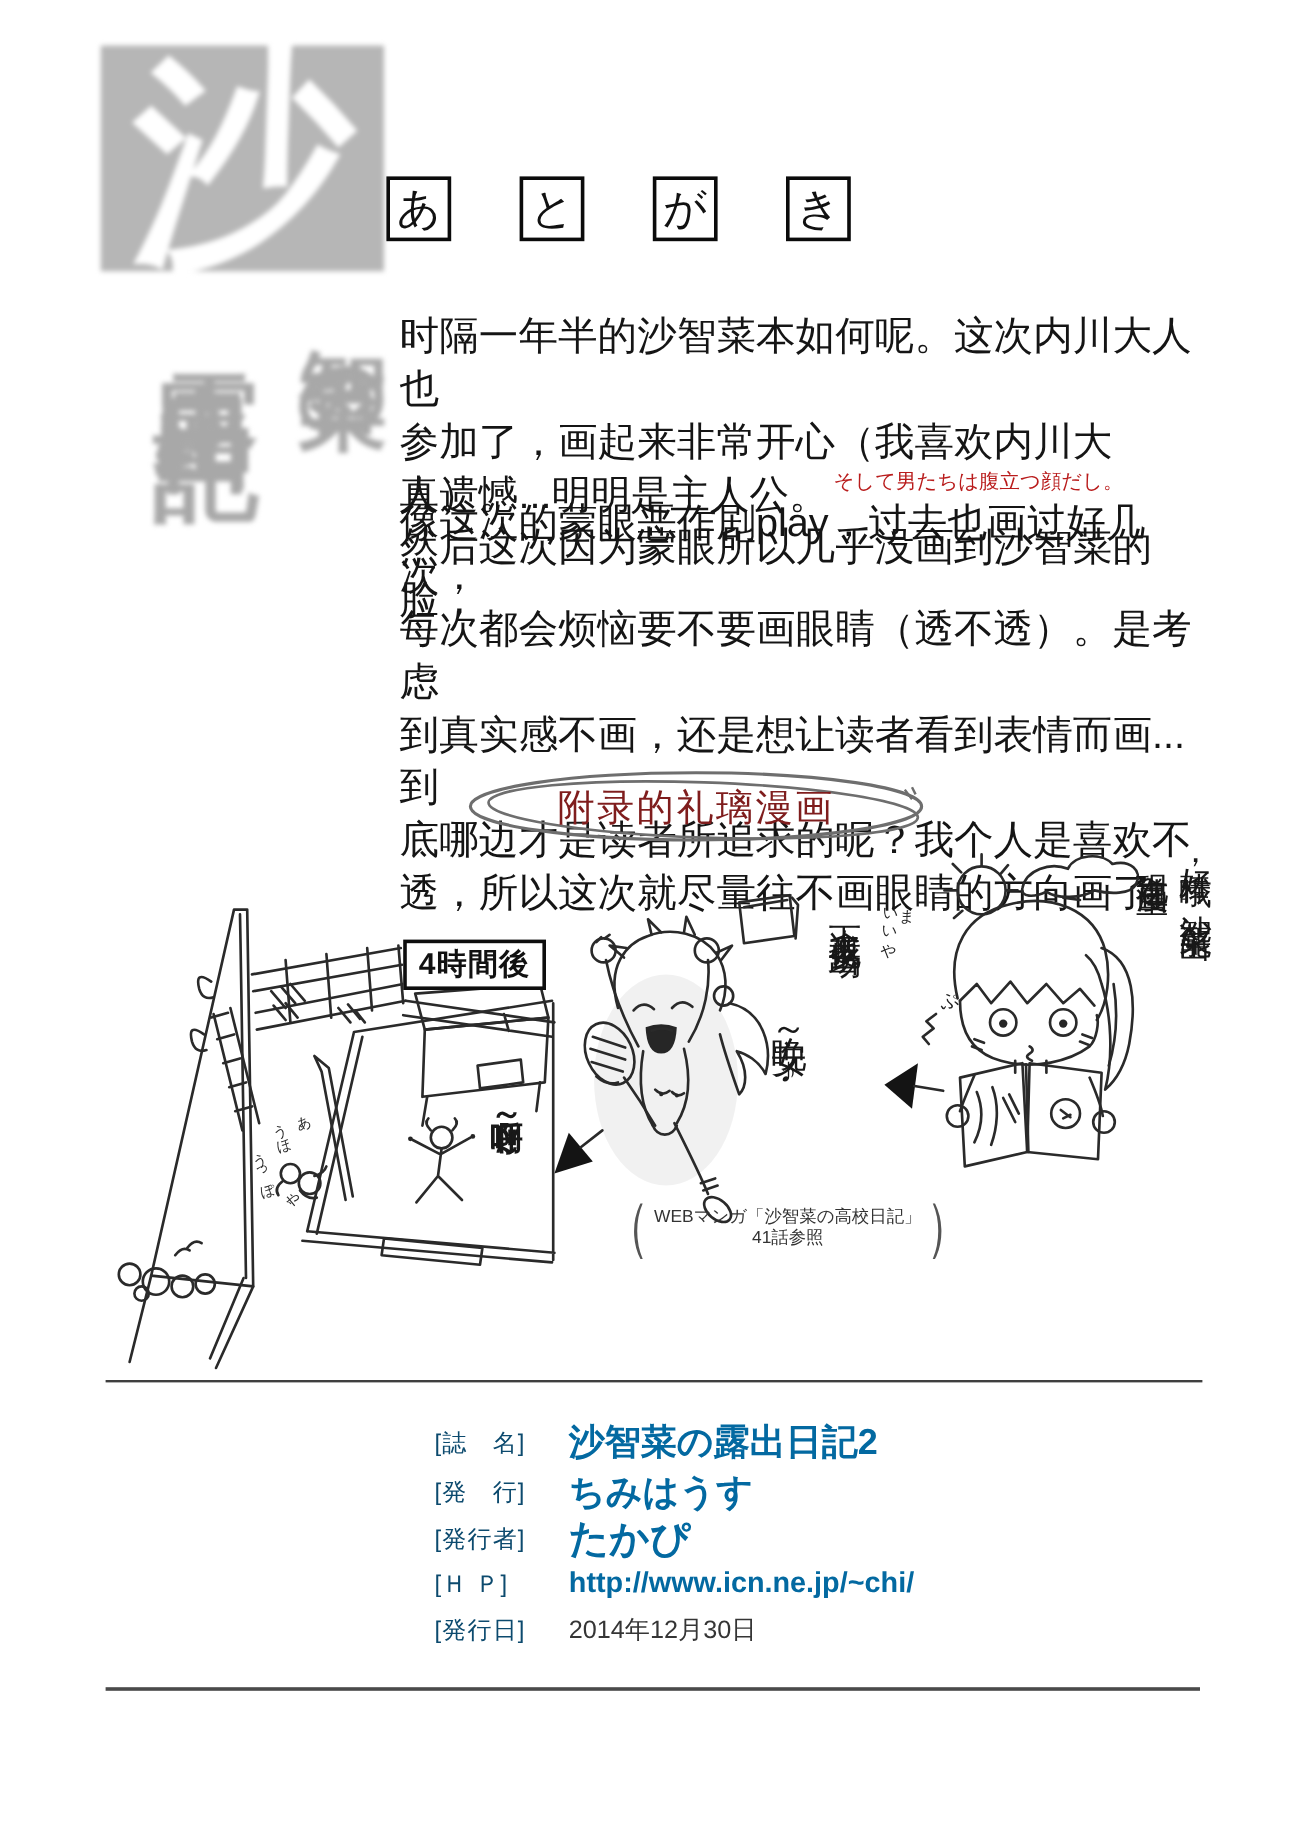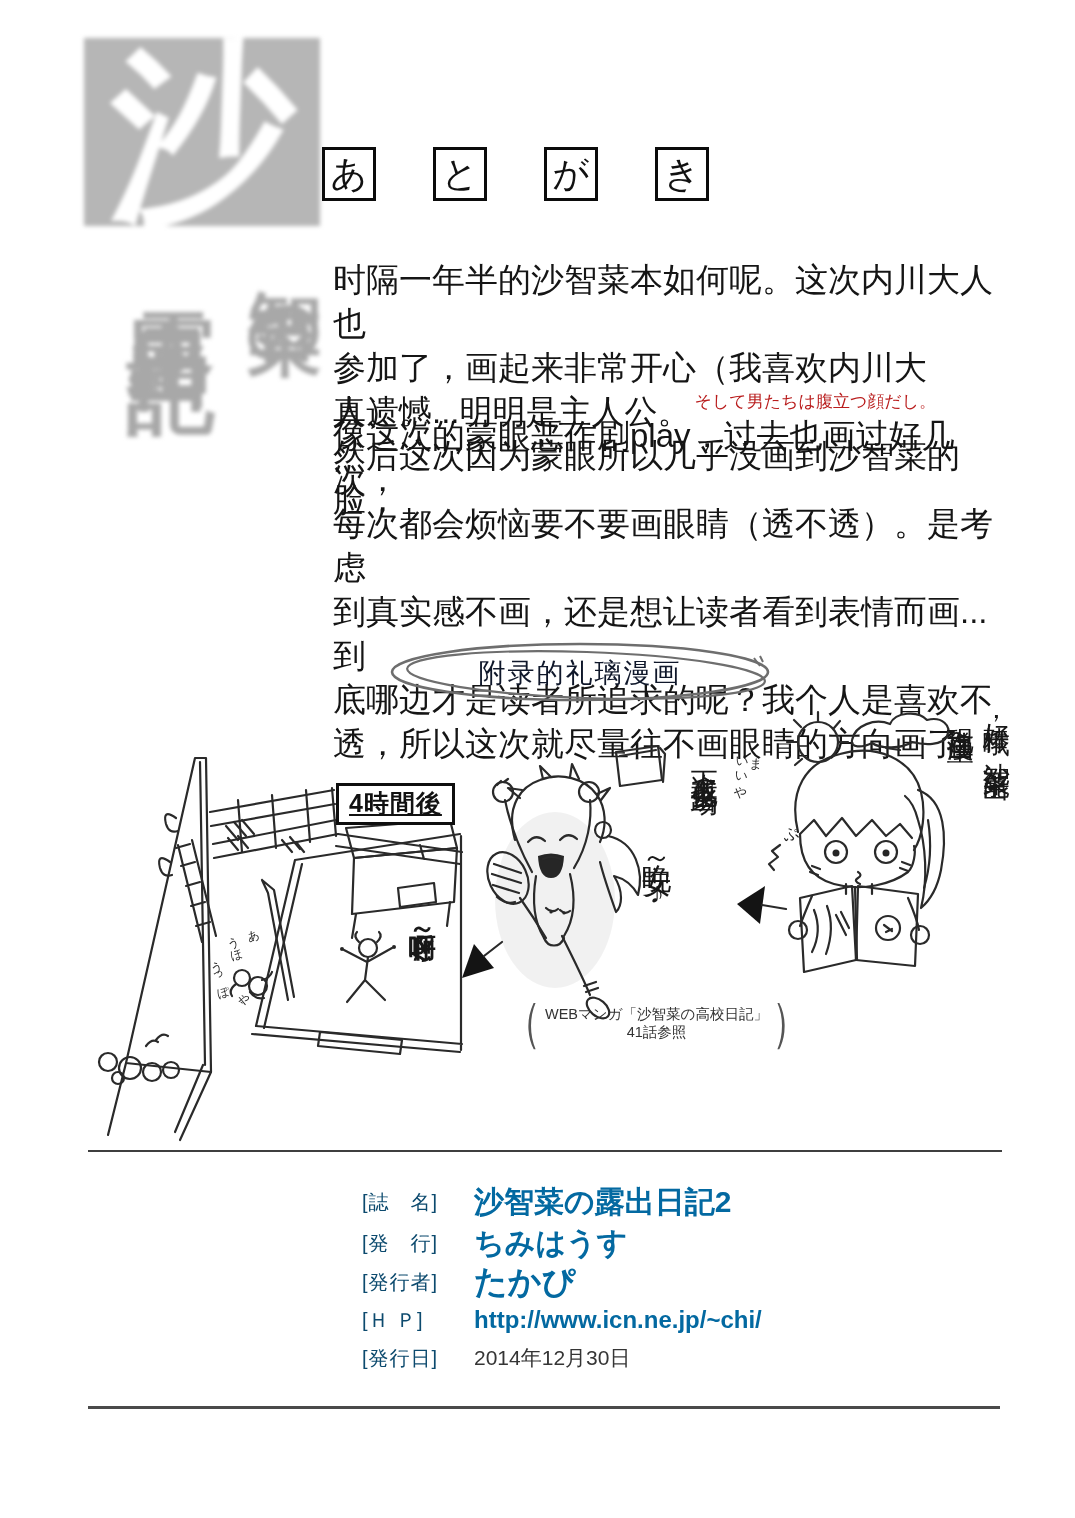--- a/index.html
+++ b/index.html
@@ -27,35 +27,35 @@
   .p1{left:333px;top:258px;width:680px;}
   .p1row{left:333px;top:390px;display:flex;align-items:flex-start;}
   .p1tail{font-size:33px;font-weight:500;}
   .p1note{font-size:17px;color:#b91c1c;margin-left:4px;}
   .p2{left:333px;top:414px;width:680px;}
 
   
   .bubble{left:382px;top:636px;width:396px;height:74px;}
   .bubble svg{position:absolute;left:0;top:0;}
   .bubble .lbl{position:absolute;left:0;top:0;width:100%;height:100%;display:flex;
-               align-items:center;justify-content:center;font-size:27px;color:#0f172a;letter-spacing:2px;}
+               align-items:center;justify-content:center;font-size:31px;color:#7f1d1d;letter-spacing:2px;}
 
   
   .vtext{position:absolute;writing-mode:vertical-rl;text-orientation:upright;color:#181818;line-height:1.08;}
   .v-r1{left:981px;top:702px;font-size:27px;letter-spacing:3px;}
   .v-r2{left:945px;top:707px;font-size:27px;letter-spacing:3px;}
   .v-mid-s{left:734px;top:748px;font-size:13px;white-space:pre;color:#2a2a2a;transform:rotate(3deg);}
   .v-mid{left:689px;top:750px;font-size:27px;letter-spacing:3px;}
   .v-mid2{left:640px;top:840px;font-size:30px;letter-spacing:2px;}
   .v-sigh{left:407px;top:912px;font-size:27px;font-weight:600;letter-spacing:2px;}
   .scrib{position:absolute;writing-mode:vertical-rl;text-orientation:upright;font-size:12px;color:#2b2b2b;}
   .puff{left:783px;top:824px;font-size:16px;color:#222;transform:rotate(-8deg);}
 
   .timebox{left:336px;top:783px;border:3px solid #0e0e0e;background:#fff;padding:1px 10px 2px;
-           font-size:25px;font-weight:600;color:#111;letter-spacing:1px;text-decoration:underline;}
+           font-size:25px;font-weight:600;color:#111;letter-spacing:1px;}
 
   
   .caption{left:505px;top:998px;display:flex;align-items:center;color:#3a3a3a;}
   .caption .paren{font-size:36px;font-weight:300;transform:scaleY(1.5);color:#555;
                   font-family:"Liberation Serif","DejaVu Serif",serif;}
   .caption .mid{display:flex;flex-direction:column;align-items:center;margin:0 4px;}
   .caption .mid span{font-size:14.5px;line-height:18px;color:#333;}
 
   
   .rule1{left:88px;top:1150px;width:914px;height:2px;background:#3f3f3f;}

